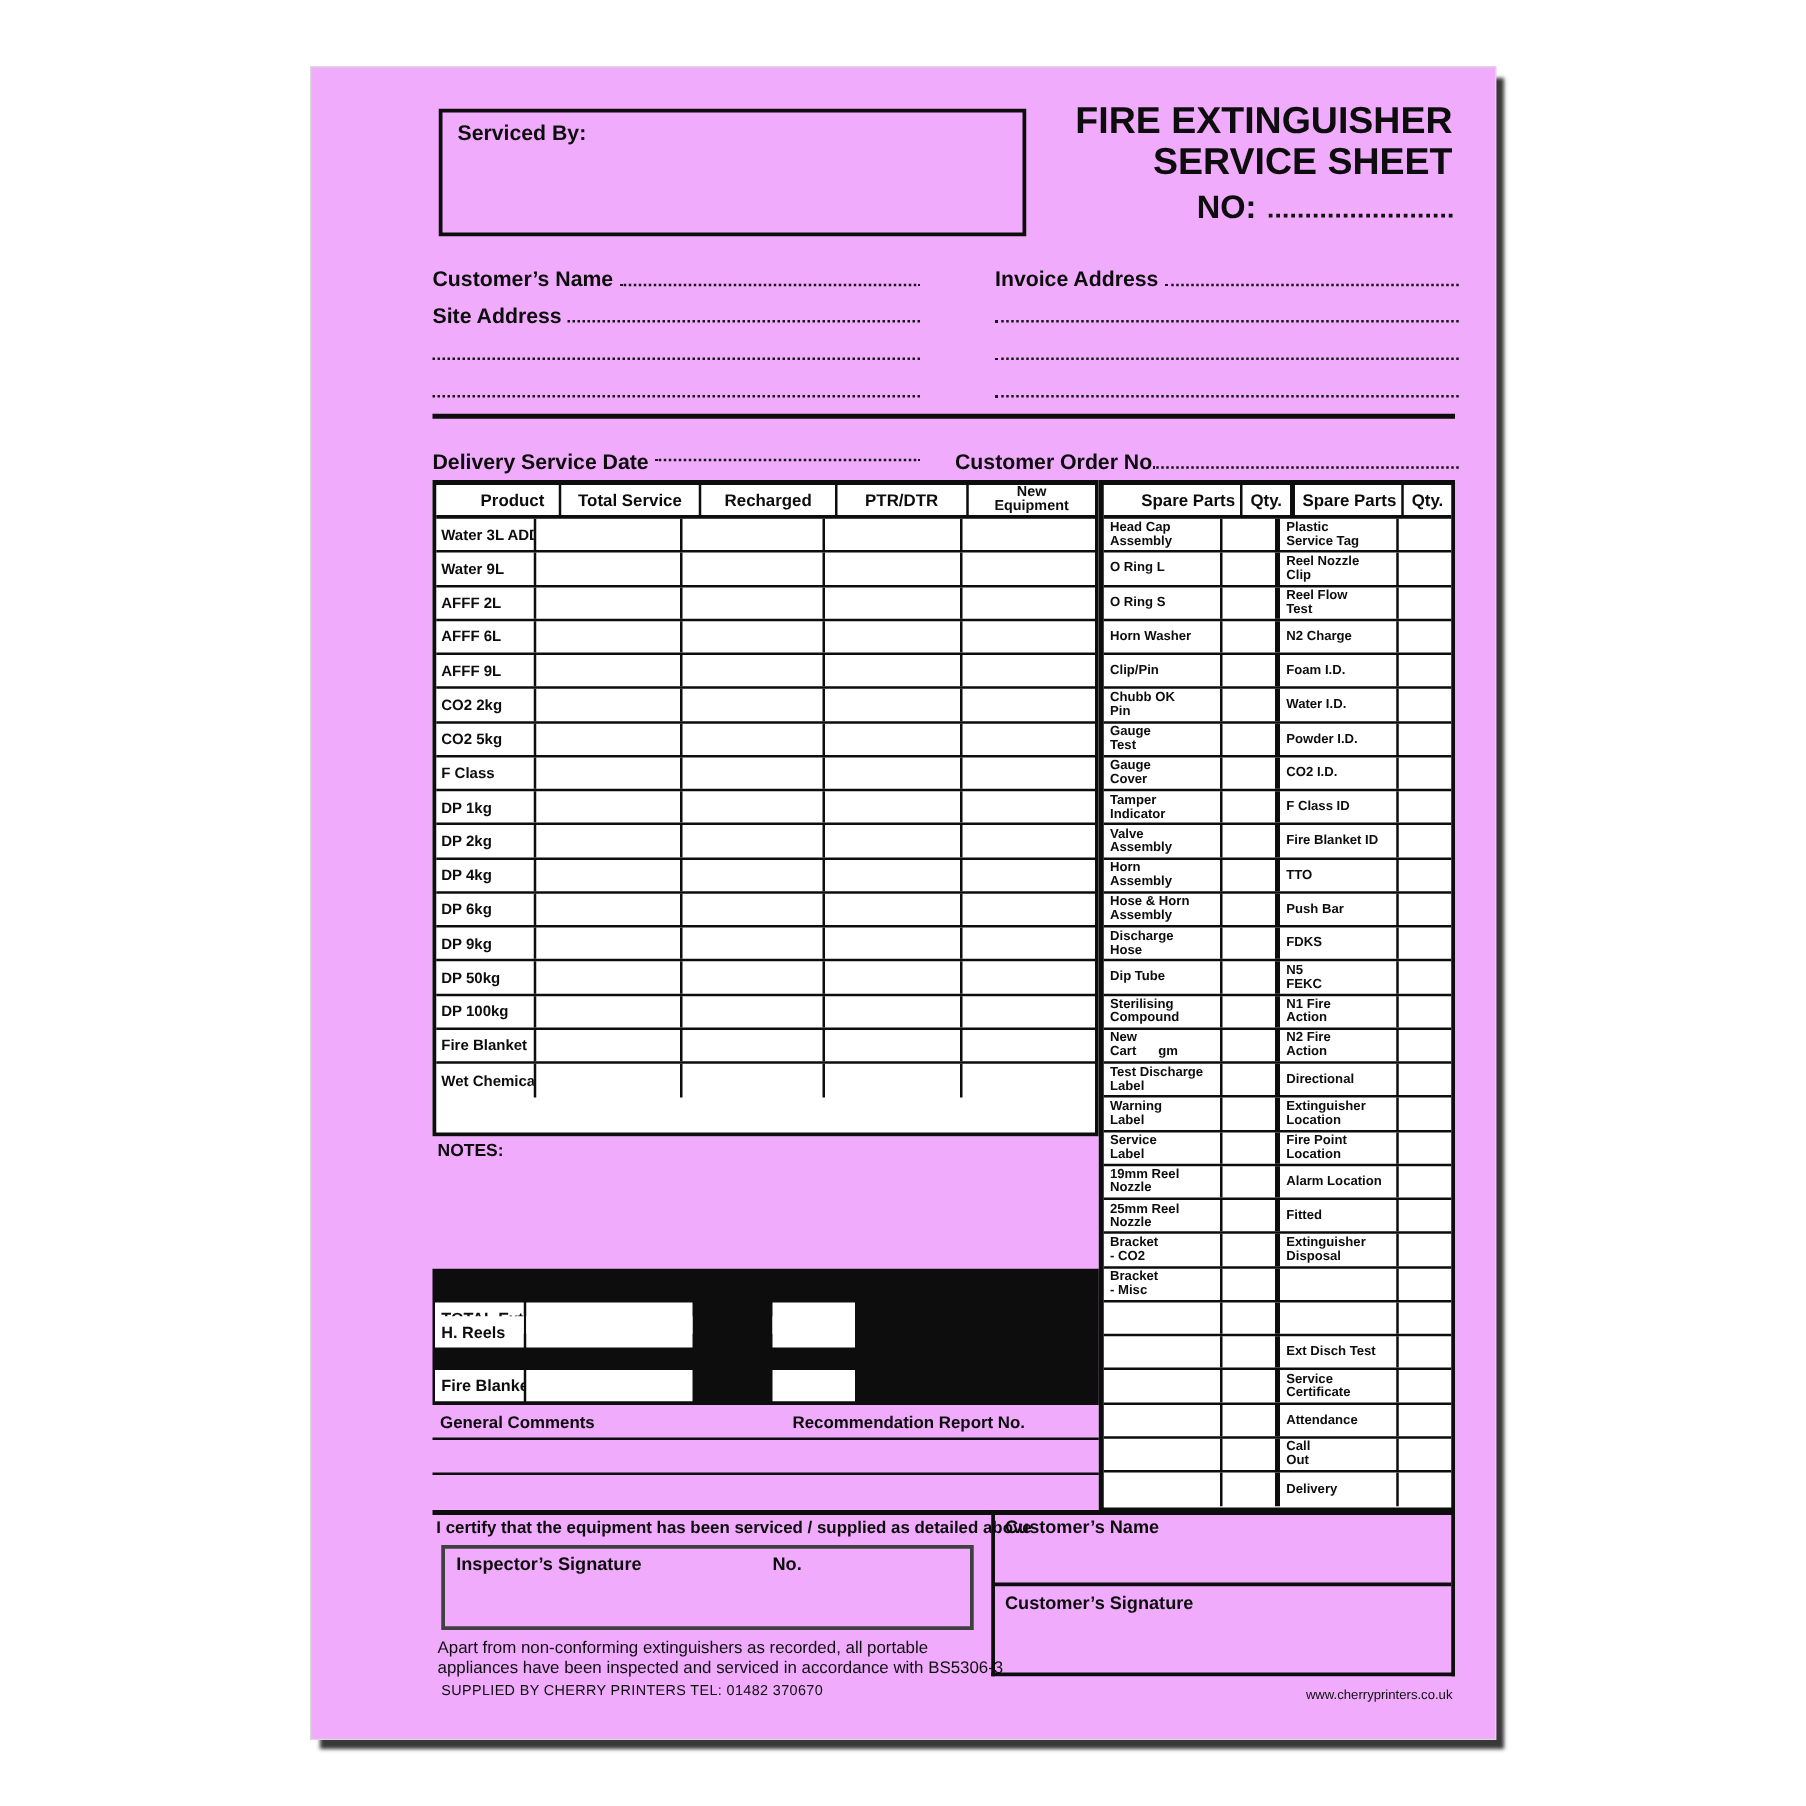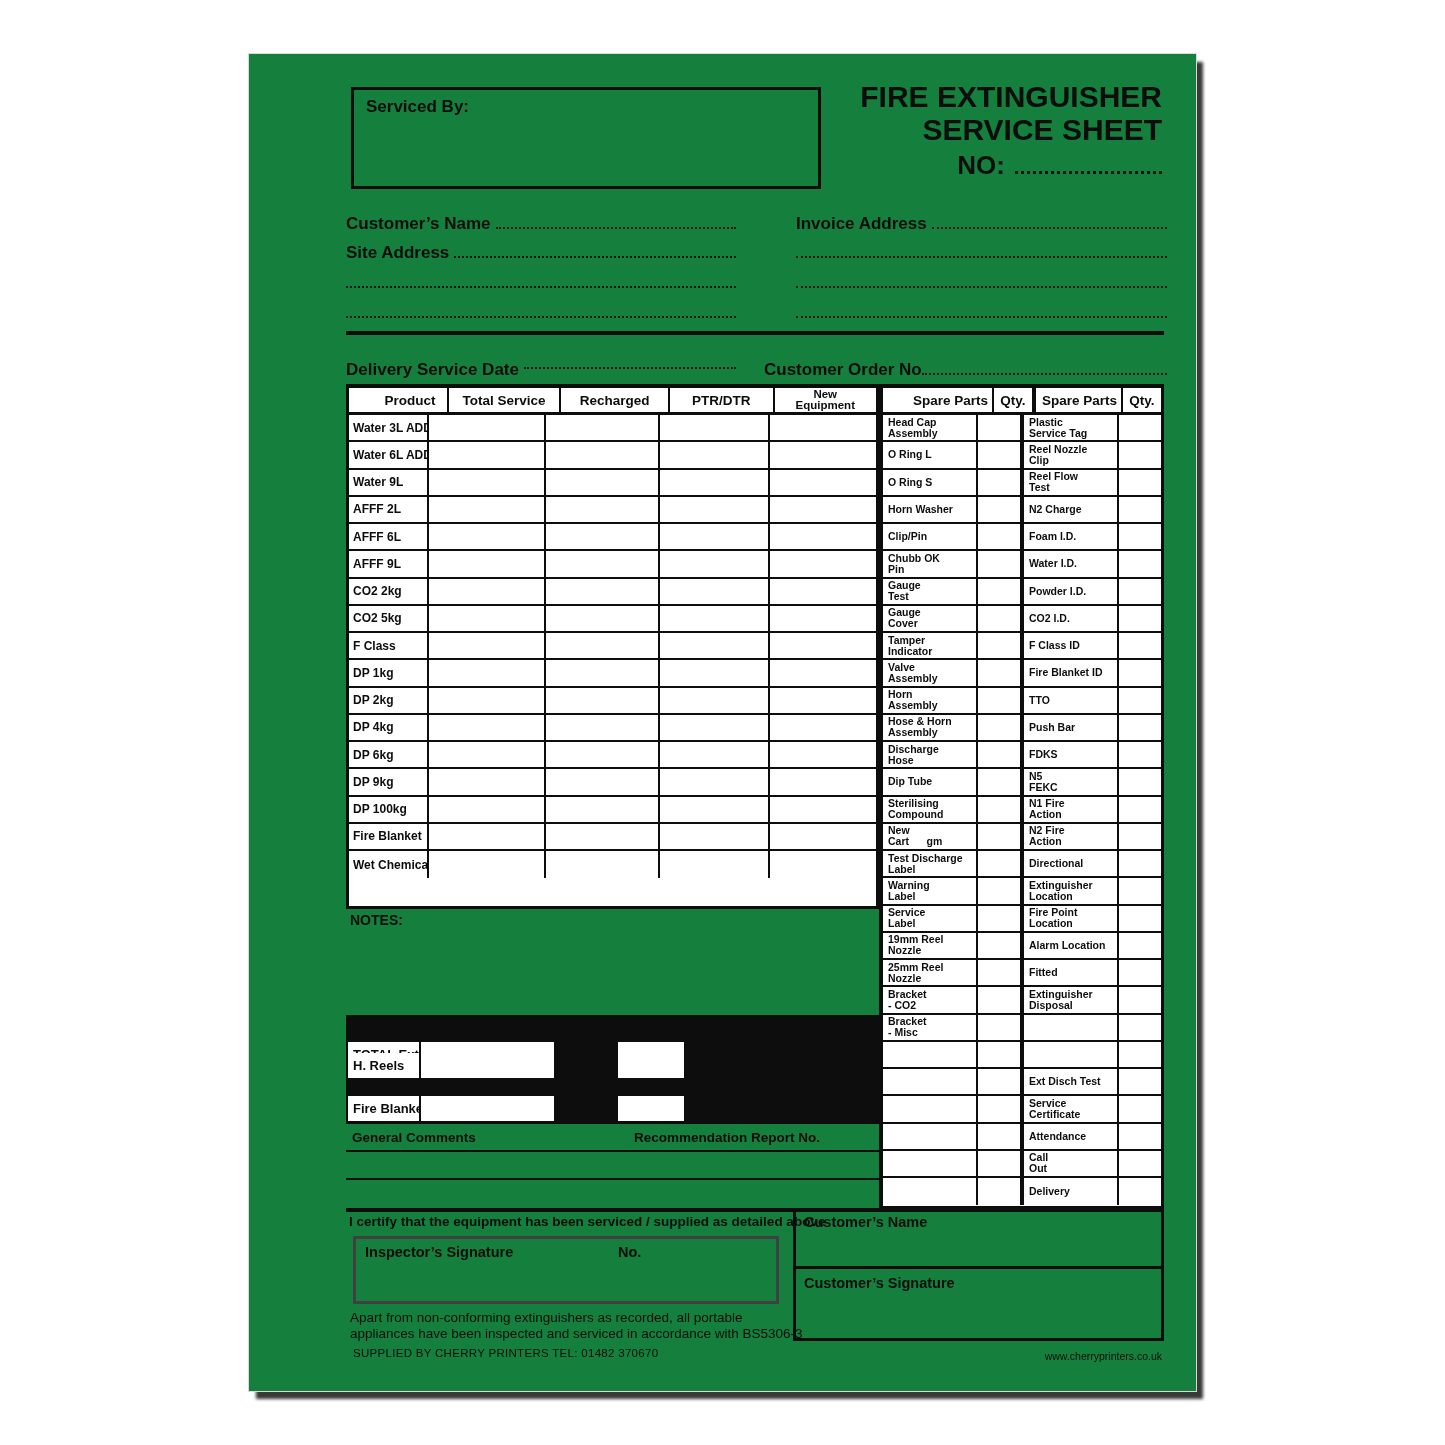--- a/index.html
+++ b/index.html
@@ -3,21 +3,21 @@
 <meta charset="utf-8">
 <style>
   html,body{margin:0;padding:0;}
   body{
     width:1445px;height:1445px;background:#ffffff;position:relative;
     font-family:"Liberation Sans","DejaVu Sans",sans-serif;color:#0d0d0d;
     -webkit-font-smoothing:antialiased;
   }
   .paper{
     position:absolute;left:248px;top:53px;width:949px;height:1339px;
-    background:#15803d;border:1px solid #d9d9d9;box-sizing:border-box;
+    background:#f0abfc;border:1px solid #d9d9d9;box-sizing:border-box;
     box-shadow:7px 8px 3px -1px rgba(30,30,30,0.88);
   }
   .abs{position:absolute;}
   .b{font-weight:bold;}
   
   .serviced-box{left:102px;top:33px;width:470px;height:102px;border:3px solid #0d0d0d;box-sizing:border-box;}
   .serviced-label{margin:7px 0 0 12px;font-size:17px;font-weight:bold;}
   .title-block{right:34px;top:26px;text-align:right;font-size:30px;line-height:33px;font-weight:bold;letter-spacing:0px;}
   .no-row{right:34px;top:98px;display:flex;align-items:flex-end;width:300px;justify-content:flex-end;}
   .no-label{font-size:26px;font-weight:bold;line-height:26px;}
@@ -165,27 +165,20 @@
     </div>
     <div id="lg-body">
         <div class="row">
           <div class="cell c-prod prod-label">Water 3L ADD</div>
           <div class="cell c-ts"></div>
           <div class="cell c-rc"></div>
           <div class="cell c-ptr"></div>
           <div class="cell c-ne"></div>
         </div>
         <div class="row">
-          <div class="cell c-prod prod-label">Water 6L ADD</div>
-          <div class="cell c-ts"></div>
-          <div class="cell c-rc"></div>
-          <div class="cell c-ptr"></div>
-          <div class="cell c-ne"></div>
-        </div>
-        <div class="row">
           <div class="cell c-prod prod-label">Water 9L</div>
           <div class="cell c-ts"></div>
           <div class="cell c-rc"></div>
           <div class="cell c-ptr"></div>
           <div class="cell c-ne"></div>
         </div>
         <div class="row">
           <div class="cell c-prod prod-label">AFFF 2L</div>
           <div class="cell c-ts"></div>
           <div class="cell c-rc"></div>
@@ -250,20 +243,27 @@
         </div>
         <div class="row">
           <div class="cell c-prod prod-label">DP 6kg</div>
           <div class="cell c-ts"></div>
           <div class="cell c-rc"></div>
           <div class="cell c-ptr"></div>
           <div class="cell c-ne"></div>
         </div>
         <div class="row">
           <div class="cell c-prod prod-label">DP 9kg</div>
+          <div class="cell c-ts"></div>
+          <div class="cell c-rc"></div>
+          <div class="cell c-ptr"></div>
+          <div class="cell c-ne"></div>
+        </div>
+        <div class="row">
+          <div class="cell c-prod prod-label">DP 50kg</div>
           <div class="cell c-ts"></div>
           <div class="cell c-rc"></div>
           <div class="cell c-ptr"></div>
           <div class="cell c-ne"></div>
         </div>
         <div class="row">
           <div class="cell c-prod prod-label">DP 100kg</div>
           <div class="cell c-ts"></div>
           <div class="cell c-rc"></div>
           <div class="cell c-ptr"></div>

